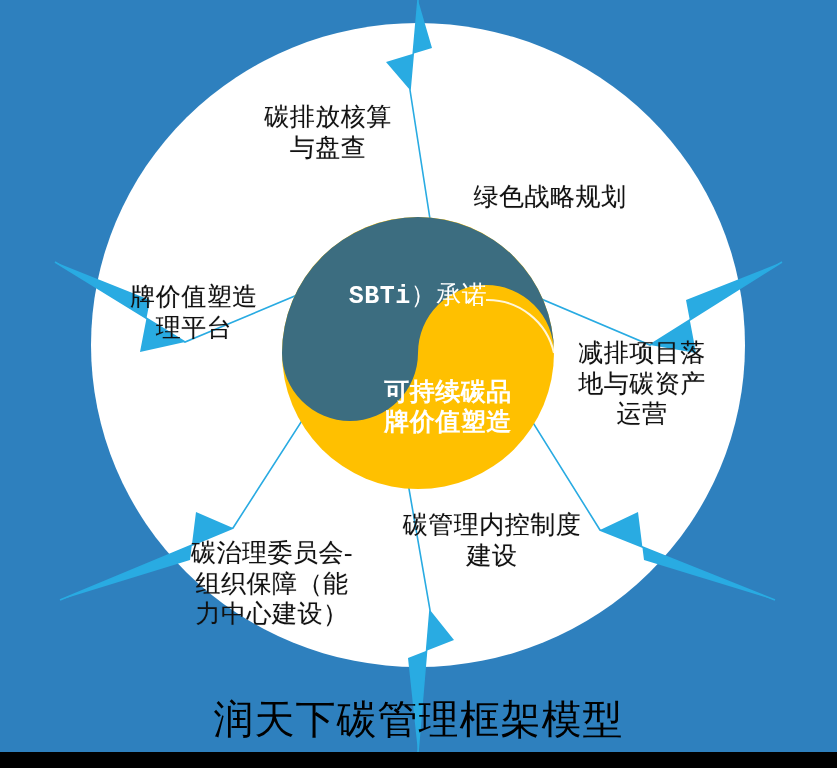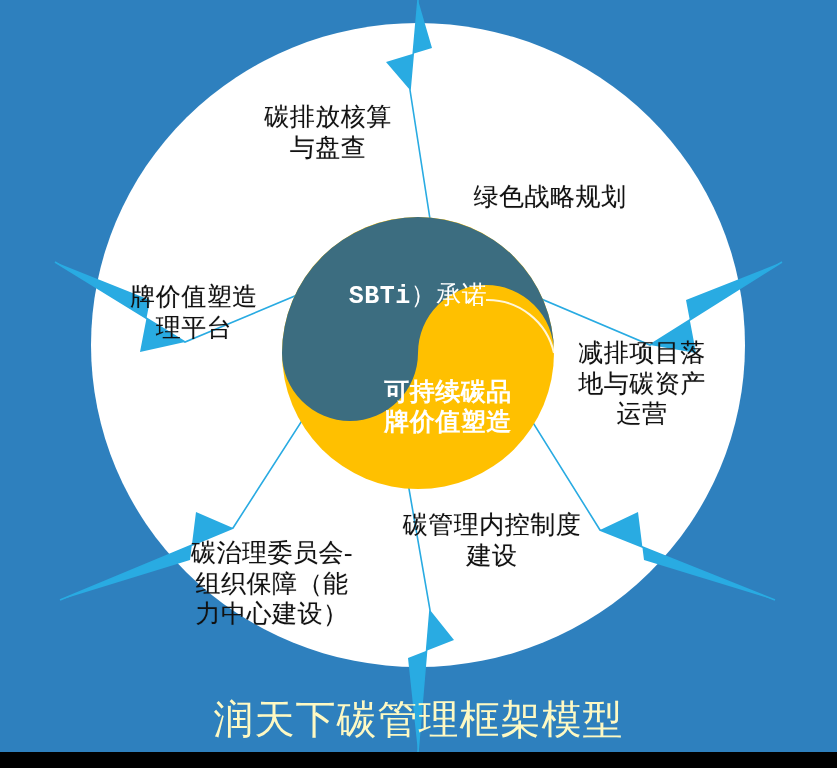--- a/index.html
+++ b/index.html
@@ -77,21 +77,21 @@
     font-family: "Liberation Sans", "DejaVu Sans", sans-serif;
     font-weight: bold;
     font-size: 25px;
   }
   #diagram-title {
     position: absolute;
     left: 0;
     top: 692px;
     width: 837px;
     text-align: center;
-    color: #fef9c3;
+    color: #000000;
     font-family: "Liberation Sans", "DejaVu Sans", sans-serif;
     font-size: 40px;
     font-weight: 400;
     letter-spacing: 1px;
   }
 </style>
 </head>
 <body>
 
 <div id="stage">

